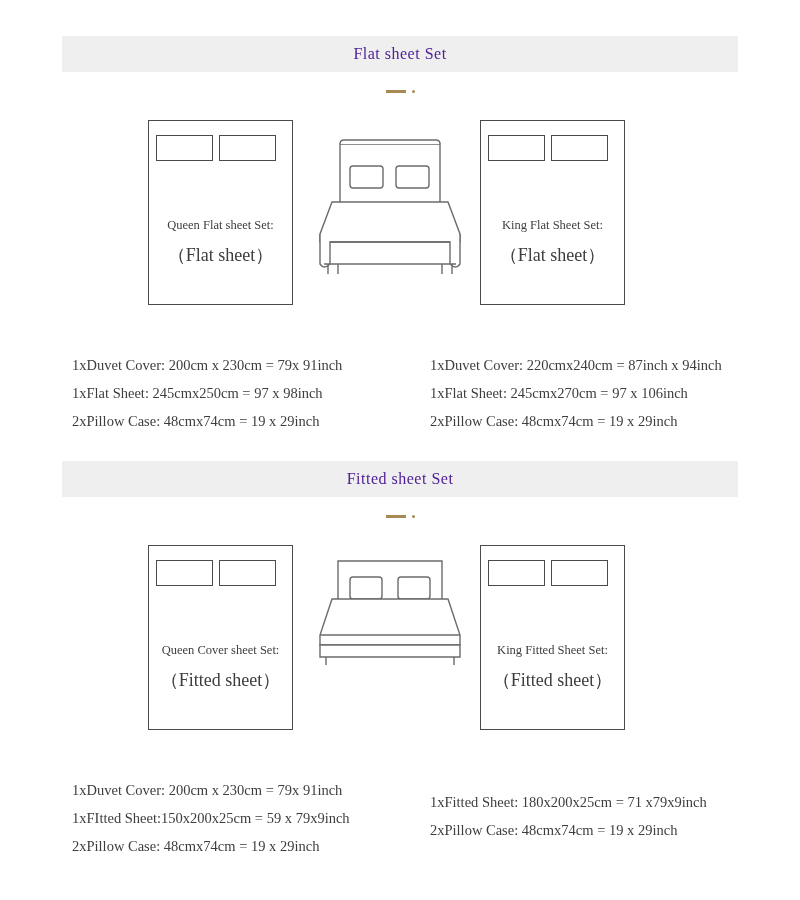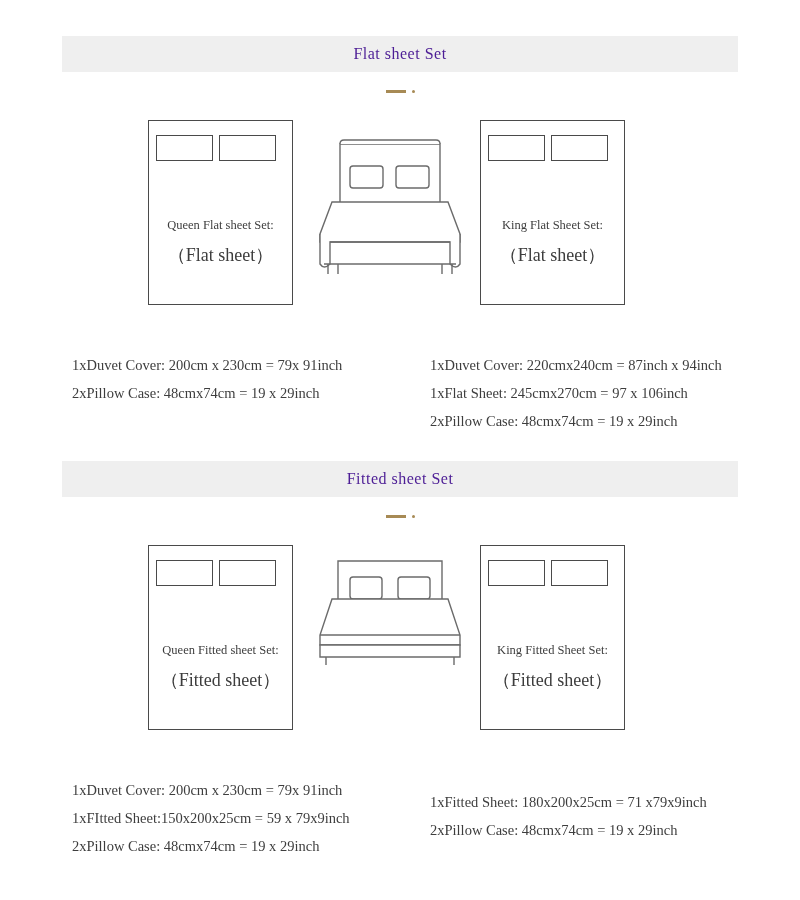--- a/index.html
+++ b/index.html
@@ -181,20 +181,21 @@
         <div class="pillow p2"></div>
         <div class="sheet-label l1">King Flat Sheet Set:</div>
         <div class="sheet-label l2">（Flat sheet）</div>
       </div>
 
     </div>
 
     <div class="specs">
       <div class="spec-col left">
         <div class="spec-line">1xDuvet Cover: 200cm x 230cm = 79x 91inch</div>
+        <div class="spec-line">1xFlat Sheet:   245cmx250cm = 97 x 98inch</div>
         <div class="spec-line">2xPillow Case:  48cmx74cm = 19 x 29inch</div>
       </div>
       <div class="spec-col right">
         <div class="spec-line">1xDuvet Cover: 220cmx240cm = 87inch x 94inch</div>
         <div class="spec-line">1xFlat Sheet:   245cmx270cm = 97 x 106inch</div>
         <div class="spec-line">2xPillow Case:  48cmx74cm   = 19 x 29inch</div>
       </div>
     </div>
 
   </div>
@@ -208,21 +209,21 @@
     <div class="divider">
       <span class="bar"></span>
       <span class="dot"></span>
     </div>
 
     <div class="illus-row">
 
       <div class="sheet left">
         <div class="pillow p1"></div>
         <div class="pillow p2"></div>
-        <div class="sheet-label l1">Queen Fitted sheet Set:</div>
+        <div class="sheet-label l1">Queen Cover sheet Set:</div>
         <div class="sheet-label l2">（Fitted sheet）</div>
       </div>
 
       <div class="bed">
         <svg width="160" height="190" viewBox="0 0 160 190" fill="none" stroke="#6b6b6b" stroke-width="1.4">
 
           <path d="M28 22 L28 62 L132 62 L132 22 Z" fill="#ffffff"></path>
 
           <rect x="40" y="38" width="32" height="22" rx="3" fill="#ffffff"></rect>
           <rect x="88" y="38" width="32" height="22" rx="3" fill="#ffffff"></rect>

